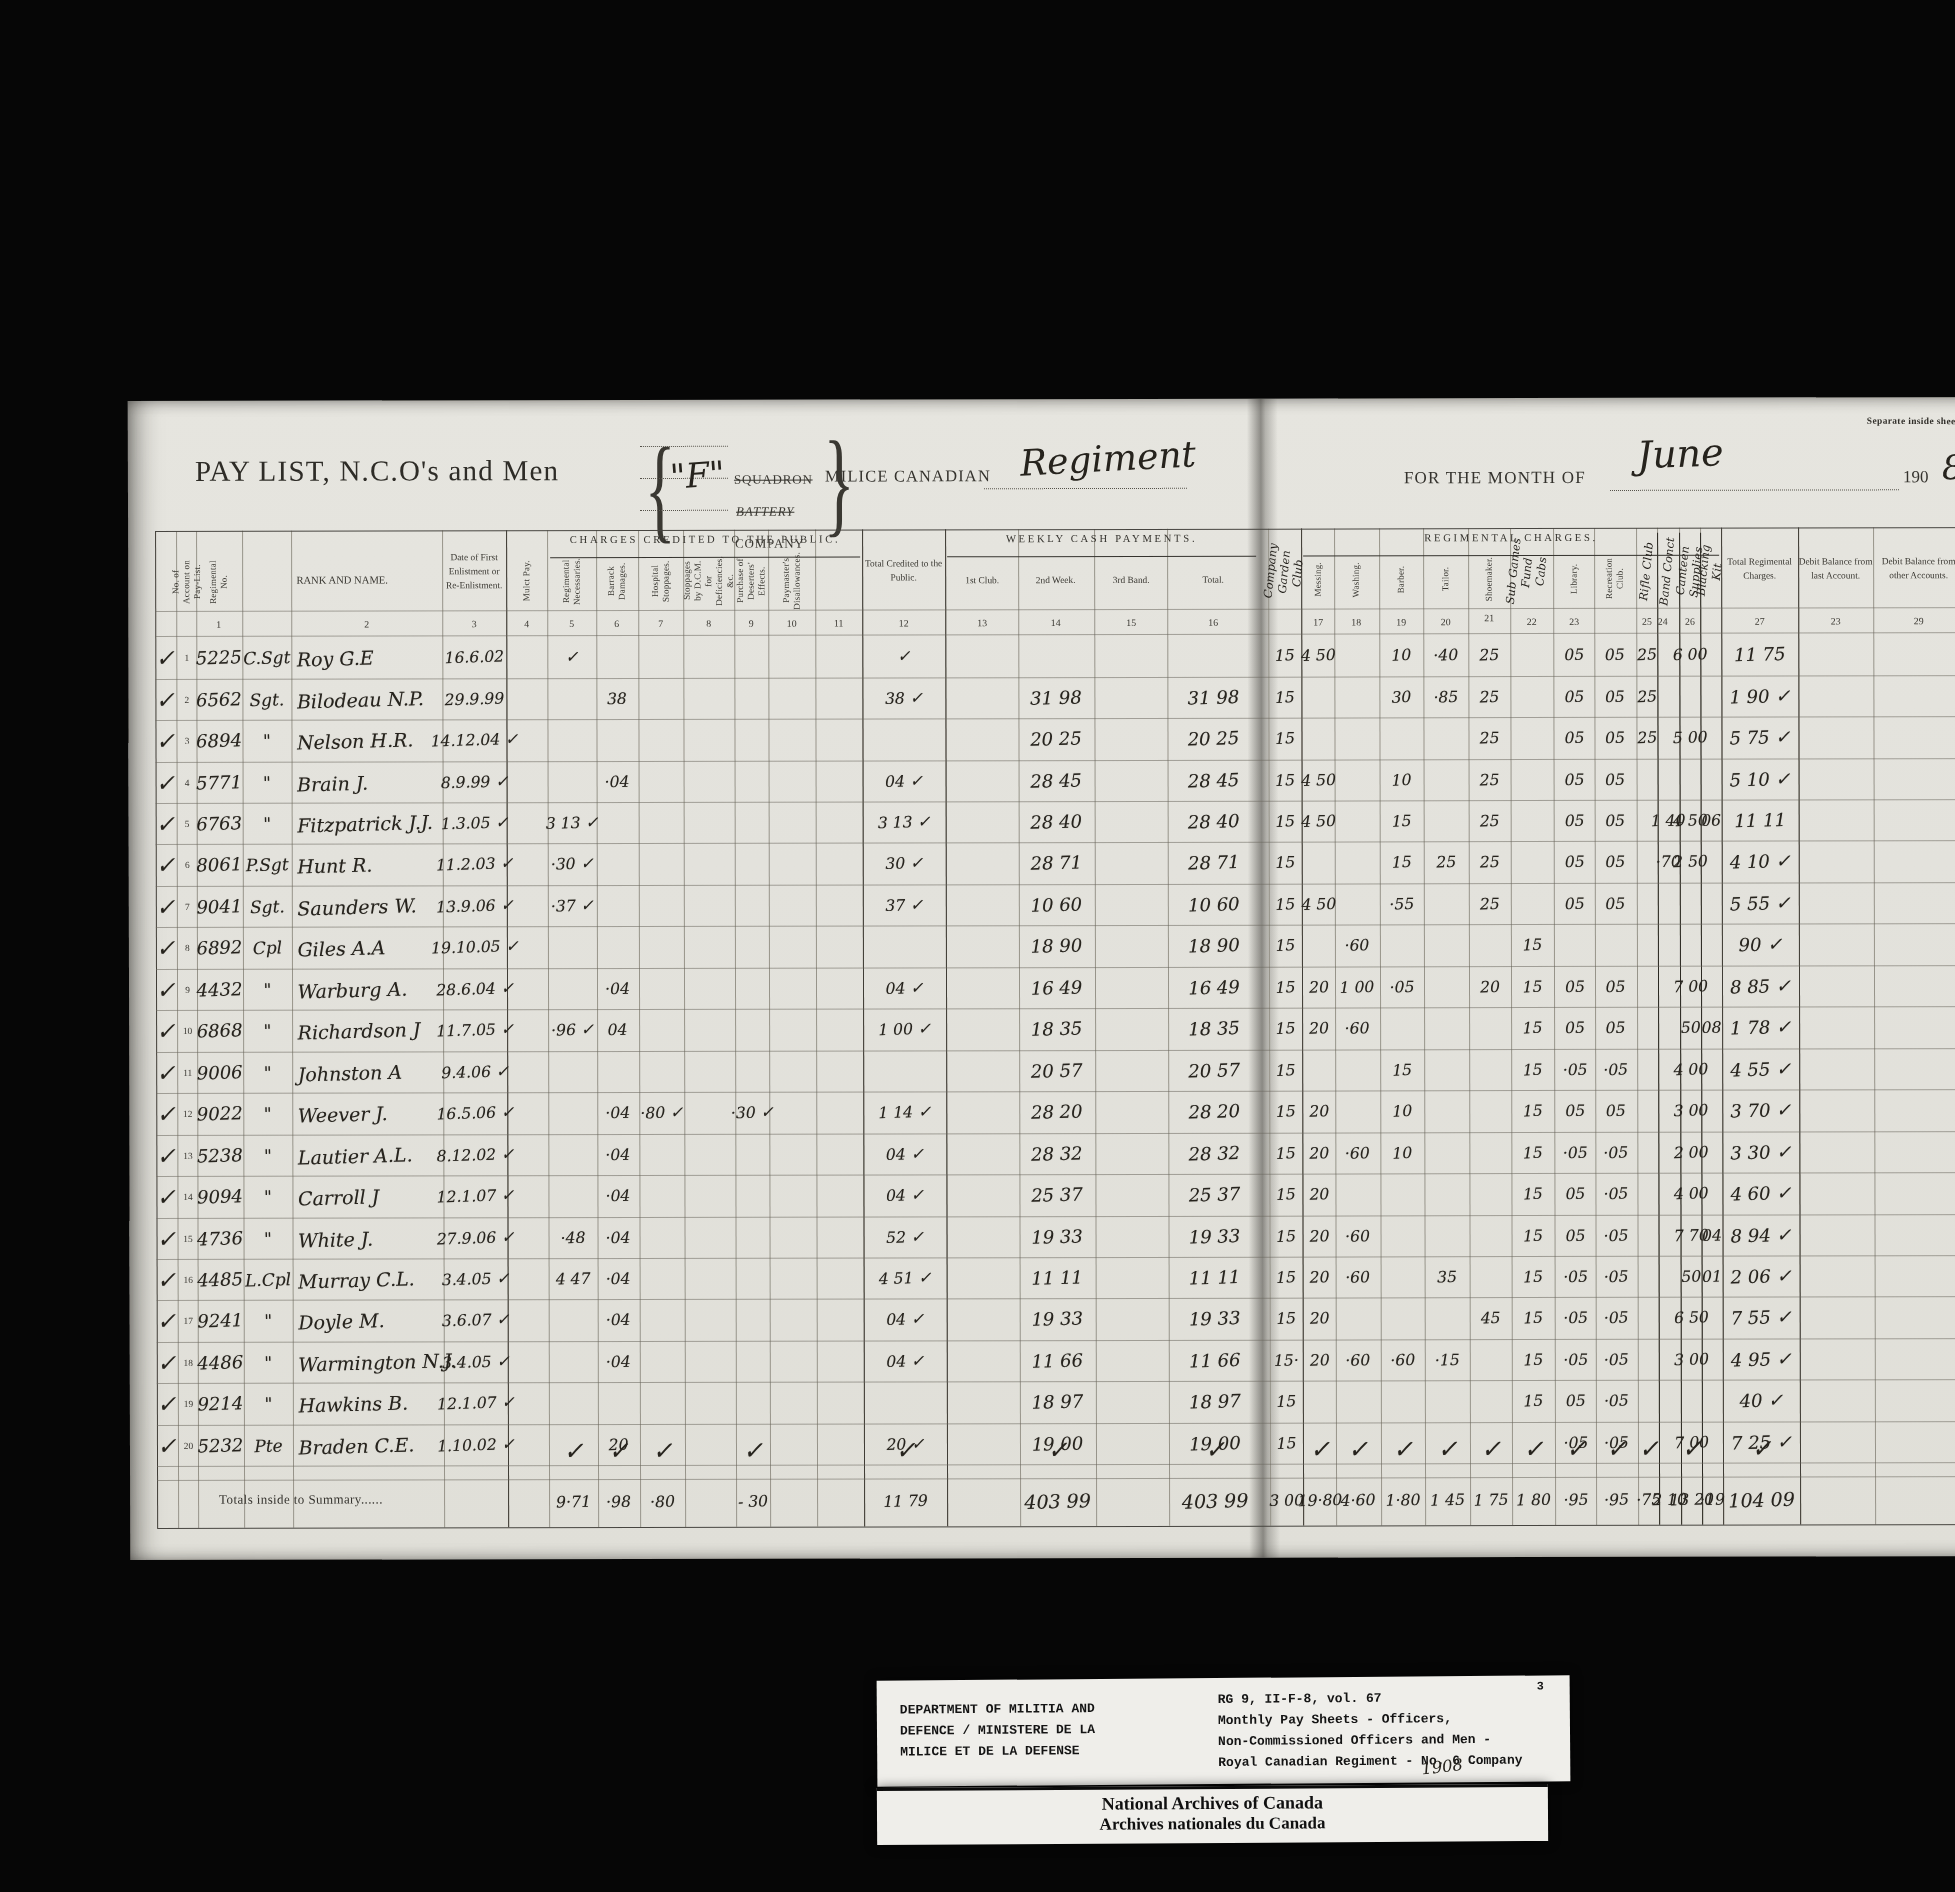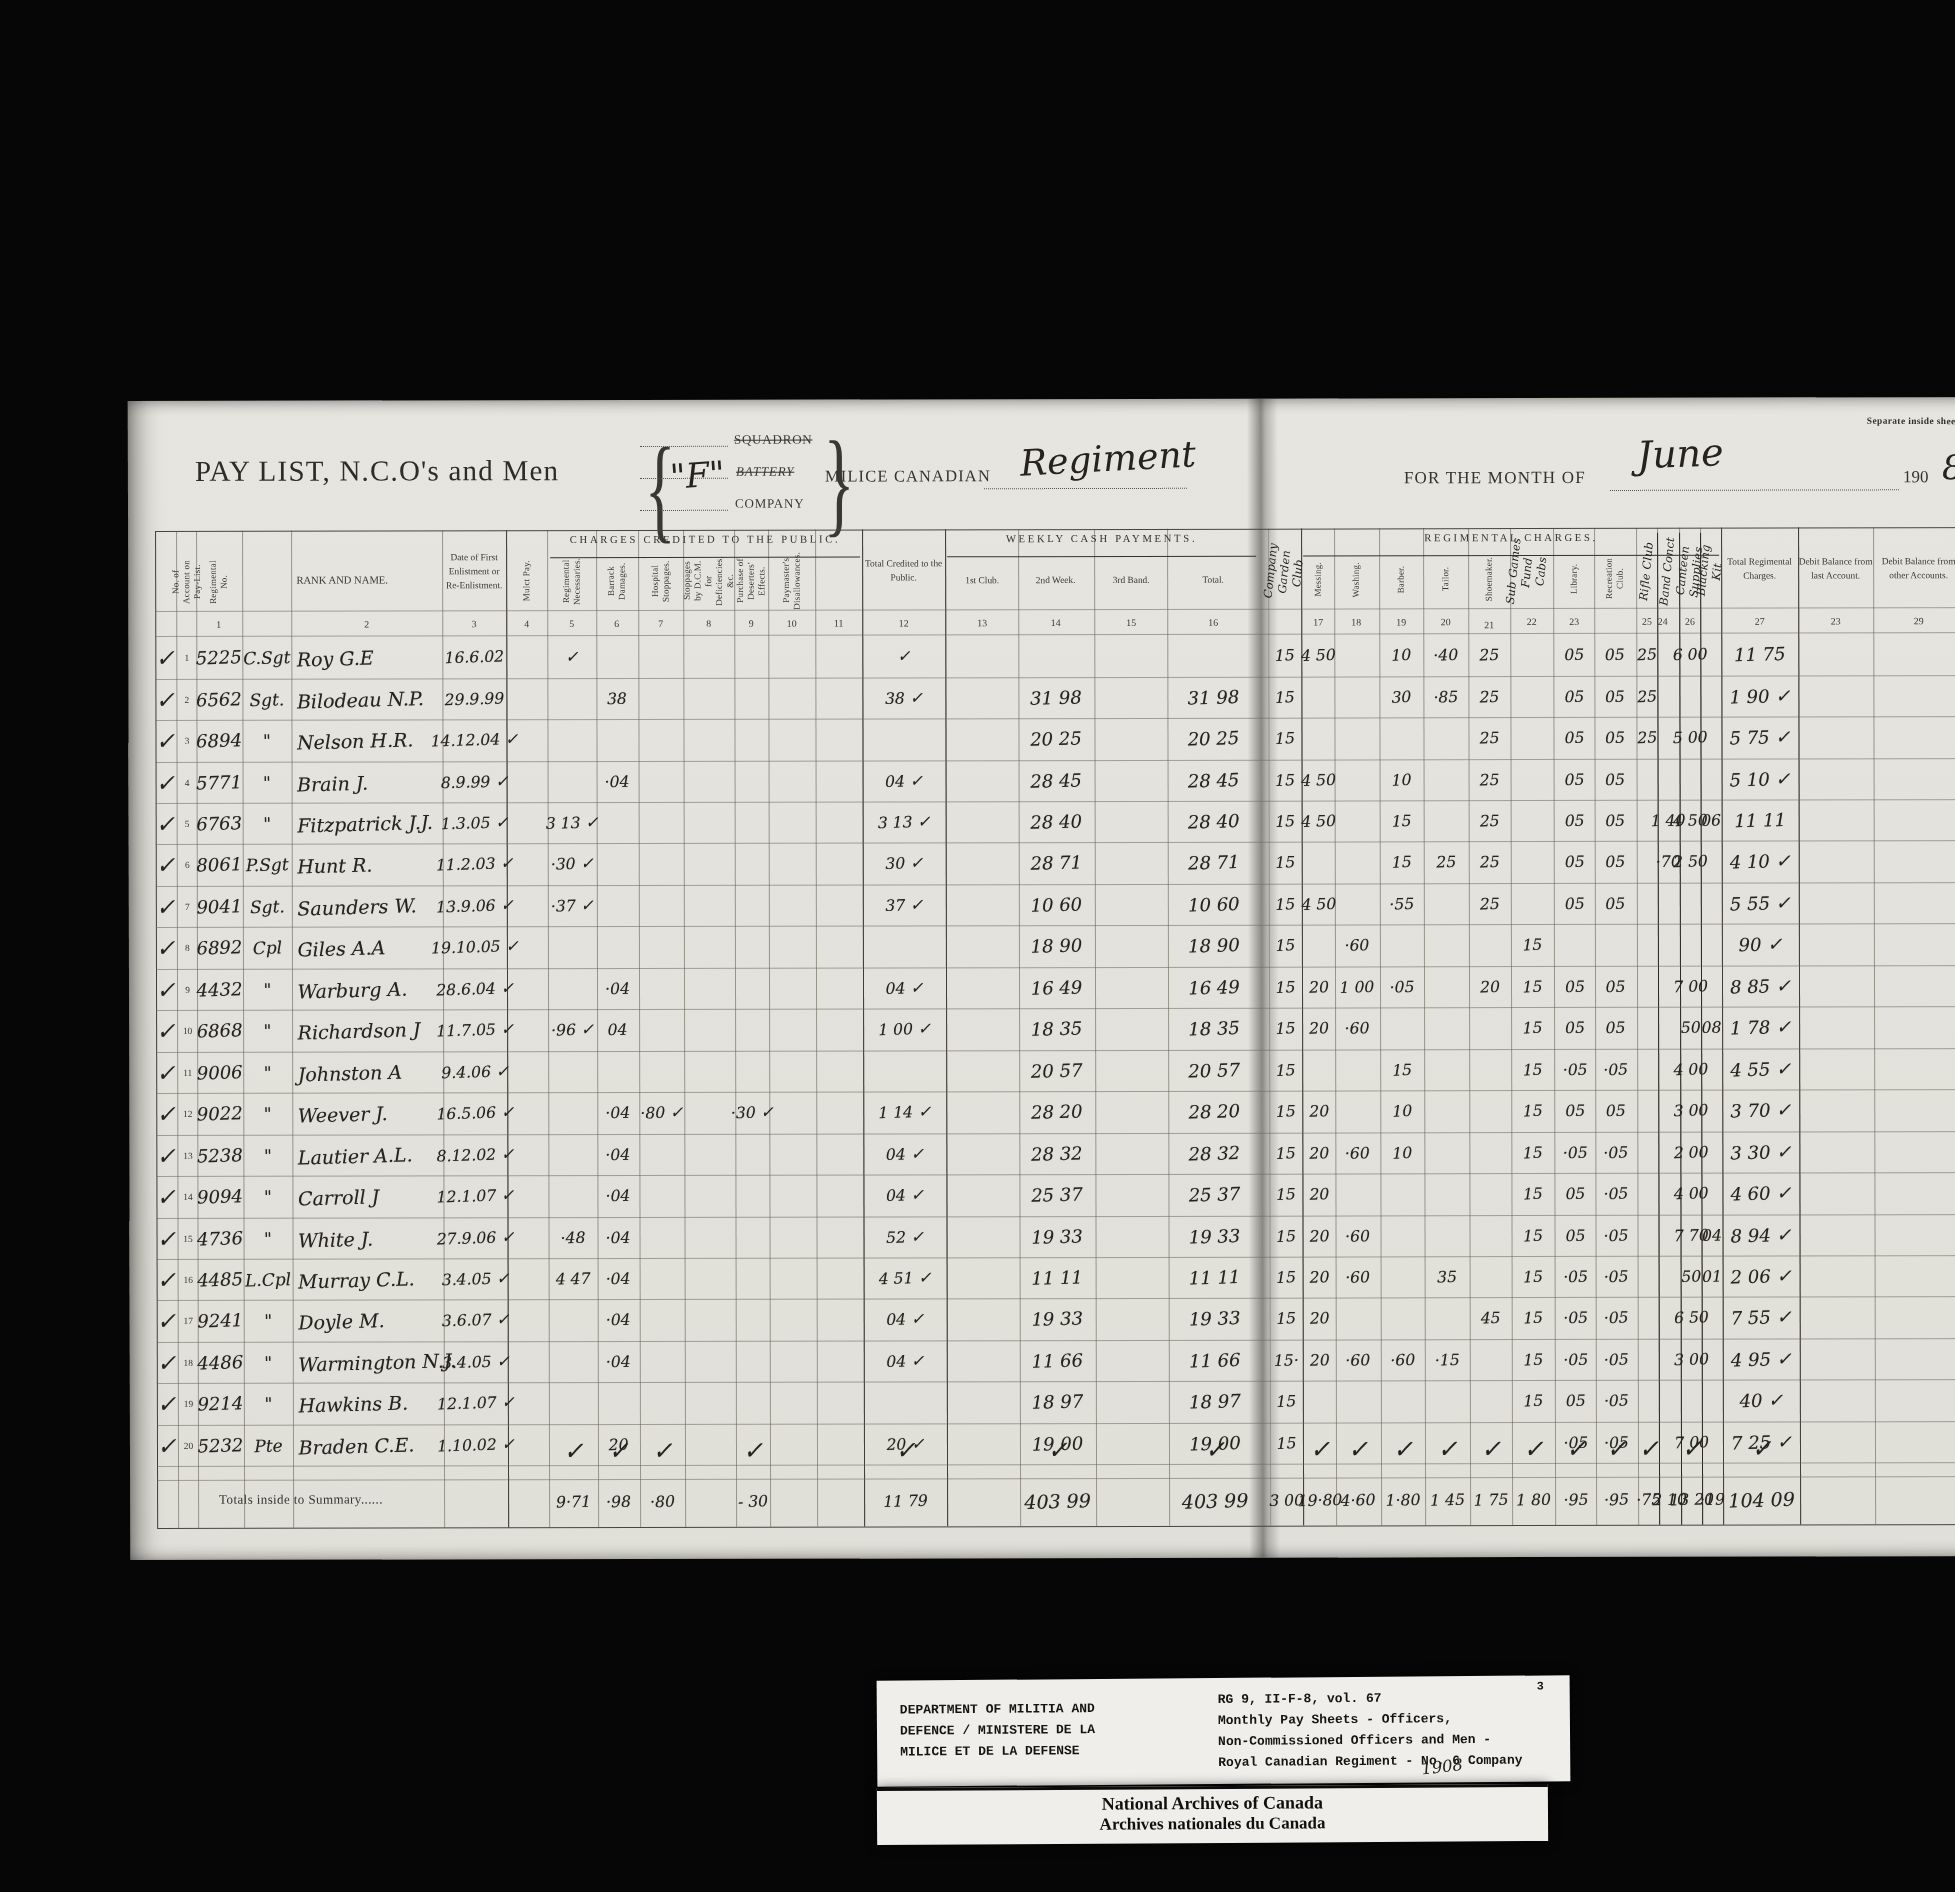--- a/index.html
+++ b/index.html
@@ -25,21 +25,21 @@
           letter-spacing:0.2px;color:#3a3832;display:flex;align-items:center;justify-content:center;text-align:center;}
   .vlabel.hwv{font-family:"DejaVu Serif",serif;font-style:italic;font-size:11.3px;color:#221f1a;}
   .hlabel{display:flex;align-items:center;justify-content:center;text-align:center;
           font-size:9.4px;line-height:1.5;color:#3a3832;}
   .ghead{font-size:10.6px;letter-spacing:2.7px;color:#35332e;text-align:center;
          border-bottom:0.8px solid #35332e;padding-bottom:3.9px;}
   .numrow{font-size:9.8px;color:#3a3832;display:flex;align-items:center;justify-content:center;}
   .title{font-size:29px;letter-spacing:1.2px;color:#2e2c27;}
   .dotted{border-bottom:1.2px dotted #55524a;}
   .strike{text-decoration:line-through;text-decoration-thickness:1.2px;}
-  .unit{font-size:13px;letter-spacing:0.8px;color:#3a3832;}
+  .unit{font-size:13px;letter-spacing:0.8px;color:#3a3832;margin-top:40px;}
   .stamp{font-weight:bold;font-size:9.4px;color:#302e29;letter-spacing:0.4px;}
   .caption-card{position:absolute;background:#efeeea;}
   .typed{font-family:"Liberation Mono","DejaVu Sans Mono",monospace;font-weight:bold;
          font-size:13px;line-height:1.62;color:#141414;letter-spacing:0px;white-space:pre;}
   .arch{font-family:"Liberation Serif",serif;font-weight:bold;font-size:18px;color:#101010;text-align:center;}
 </style>
 </head>
 <body>
 
 <div id="sheet">
@@ -180,21 +180,21 @@
       <div class="abs vlabel hwv" style="left: 1140px; top: 138px; width: 33px; height: 71px; transform: rotate(186deg);">Company Garden Club</div>
       <div class="abs vlabel" style="left: 1173px; top: 156px; width: 34px; height: 50px;">Messing.</div>
       <div class="abs numrow" style="left: 1173px; top: 212px; width: 34px; height: 23px;">17</div>
       <div class="abs vlabel" style="left: 1206px; top: 156px; width: 44px; height: 50px;">Washing.</div>
       <div class="abs numrow" style="left: 1206px; top: 212px; width: 44px; height: 23px;">18</div>
       <div class="abs vlabel" style="left: 1251px; top: 156px; width: 44px; height: 50px;">Barber.</div>
       <div class="abs numrow" style="left: 1251px; top: 212px; width: 44px; height: 23px;">19</div>
       <div class="abs vlabel" style="left: 1295px; top: 156px; width: 45px; height: 50px;">Tailor.</div>
       <div class="abs numrow" style="left: 1295px; top: 212px; width: 45px; height: 23px;">20</div>
       <div class="abs vlabel" style="left: 1340px; top: 156px; width: 42px; height: 50px;">Shoemaker.</div>
-      <div class="abs numrow" style="left: 1340px; top: 215px; width: 42px; height: 23px;">21</div>
+      <div class="abs numrow" style="left: 1340px; top: 208px; width: 42px; height: 23px;">21</div>
       <div class="abs vlabel hwv" style="left: 1382px; top: 138px; width: 21px; height: 71px; transform: rotate(186deg);">Sub Games Fund</div>
       <div class="abs vlabel hwv" style="left: 1403px; top: 138px; width: 21px; height: 71px; transform: rotate(186deg);">Cabs</div>
       <div class="abs numrow" style="left: 1382px; top: 212px; width: 43px; height: 23px;">22</div>
       <div class="abs vlabel" style="left: 1425px; top: 156px; width: 42px; height: 50px;">Library.</div>
       <div class="abs numrow" style="left: 1425px; top: 212px; width: 42px; height: 23px;">23</div>
       <div class="abs vlabel" style="left: 1466px; top: 156px; width: 41px; height: 50px;">Recreation Club.</div>
       <div class="abs numrow" style="left: 1466px; top: 212px; width: 41px; height: 23px; padding-left: 48px;">24</div>
       <div class="abs vlabel hwv" style="left: 1508px; top: 138px; width: 21.5px; height: 71px; transform: rotate(186deg);">Rifle Club</div>
       <div class="abs numrow" style="left: 1508px; top: 212px; width: 21.5px; height: 23px;">25</div>
       <div class="abs vlabel hwv" style="left: 1529px; top: 138px; width: 21px; height: 71px; transform: rotate(186deg);">Band Conct</div>

